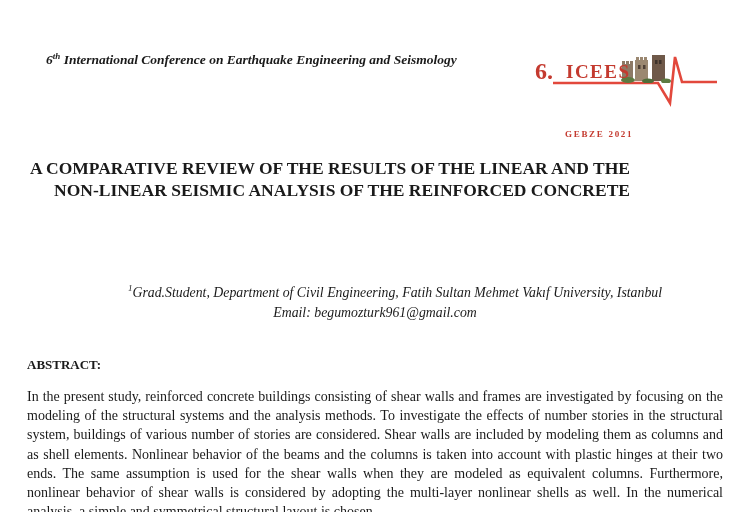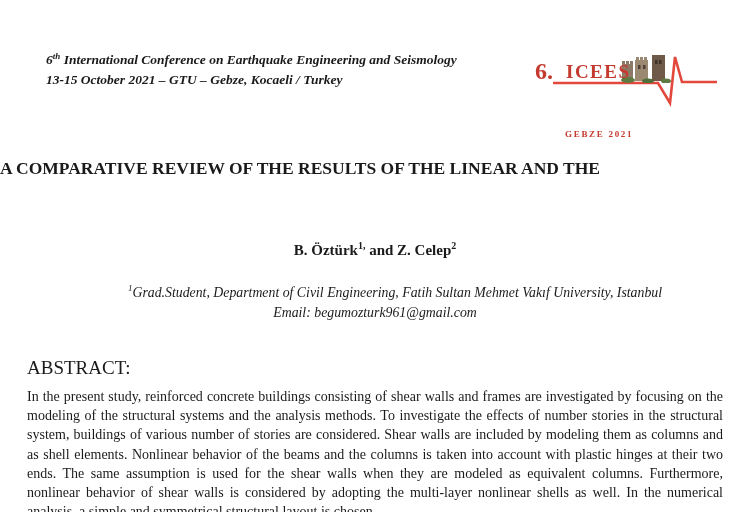--- a/index.html
+++ b/index.html
@@ -43,21 +43,21 @@
     color: var(--logo-text, #c43a2f);
     margin-top: 44px;
   }
   .logo-castles { position: absolute; left: 88px; top: 5px; }
   .logo-line { position: absolute; left: 0; top: 0; }
   .logo-line polyline { stroke: var(--logo-line, #e2483c); }
 
   
   .title-block {
     position: absolute; left: 0; top: 157px; width: 630px;
-    text-align: left; font-weight: bold;
+    text-align: right; font-weight: bold;
     font-size: 17.5px; line-height: 22.4px;
   }
 
   
   .authors {
     position: absolute; left: 0; top: 242px; width: 750px;
     text-align: center; font-weight: bold; font-size: 15px;
   }
   .authors sup { font-size: 10px; line-height: 0; }
 
@@ -66,36 +66,35 @@
     position: absolute; left: 0; top: 281px; width: 750px;
     text-align: center; font-style: italic; font-size: 13.8px;
   }
   .affil-line { line-height: 23px; padding-left: 40px; }
   .email-line { line-height: 18px; text-align: center; }
   .affiliations sup { font-size: 9px; line-height: 0; }
 
   
   .abstract-heading {
     position: absolute; left: 27px; top: 357px;
-    font-weight: normal; font-size: 19px;
+    font-weight: bold; font-size: 13px;
   }
   .abstract-body {
     position: absolute; left: 27px; top: 387px; width: 696px;
     font-size: 14px; line-height: 19.2px;
     text-align: justify;
   }
 </style>
 </head>
 <body>
 
 <div class="page">
 
   <div class="header-block">
     <div><span>6</span><sup>th</sup><span> International Conference on Earthquake Engineering and Seismology</span></div>
-    <div>13-15 October 2021 – GTU – Gebze, Kocaeli / Turkey</div>
   </div>
 
   <div class="logo">
     <svg class="logo-line" width="192" height="64" viewBox="0 0 192 64">
       <polyline points="20,35 125,35 137,55 142,9 149,34 184,34" fill="none" stroke-width="2.6" stroke-linejoin="miter"></polyline>
     </svg>
     <svg class="logo-castles" width="50" height="30" viewBox="0 0 50 30">
       <rect x="1" y="11" width="11" height="17" fill="#8d7a66"></rect>
       <rect x="1" y="8" width="3" height="4" fill="#8d7a66"></rect>
       <rect x="5" y="8" width="3" height="4" fill="#8d7a66"></rect>
@@ -113,23 +112,23 @@
       <ellipse cx="27" cy="28" rx="6" ry="2.5" fill="#4f6e39"></ellipse>
       <ellipse cx="45" cy="28" rx="5" ry="2.5" fill="#5d7a41"></ellipse>
     </svg>
     <span class="logo-number">6.</span>
     <span class="logo-acronym">ICEES</span>
     <span class="logo-subtitle">GEBZE 2021</span>
   </div>
 
   <div class="title-block">
     <div>A COMPARATIVE REVIEW OF THE RESULTS OF THE LINEAR AND THE</div>
+    <div>NON-LINEAR SEISMIC ANALYSIS OF THE REINFORCED CONCRETE</div>
   </div>
 
-  <div class="authors"><span>B. Öztürk</span><sup>1,</sup><span> and </span><span>Z. Celep</span><sup>2</sup></div>
 
   <div class="affiliations">
     <div class="affil-line"><sup>1</sup><span>Grad.Student, Department of Civil Engineering, Fatih Sultan Mehmet Vakıf University, Istanbul</span></div>
     <div class="email-line">Email: begumozturk961@gmail.com</div>
   </div>
 
   <div class="abstract-heading">ABSTRACT:</div>
   <div class="abstract-body">In the present study, reinforced concrete buildings consisting of shear walls and frames are investigated by focusing on the modeling of the structural systems and the analysis methods. To investigate the effects of number stories in the structural system, buildings of various number of stories are considered. Shear walls are included by modeling them as columns and as shell elements. Nonlinear behavior of the beams and the columns is taken into account with plastic hinges at their two ends. The same assumption is used for the shear walls when they are modeled as equivalent columns. Furthermore, nonlinear behavior of shear walls is considered by adopting the multi-layer nonlinear shells as well. In the numerical analysis, a simple and symmetrical structural layout is chosen</div>
 
 </div>

